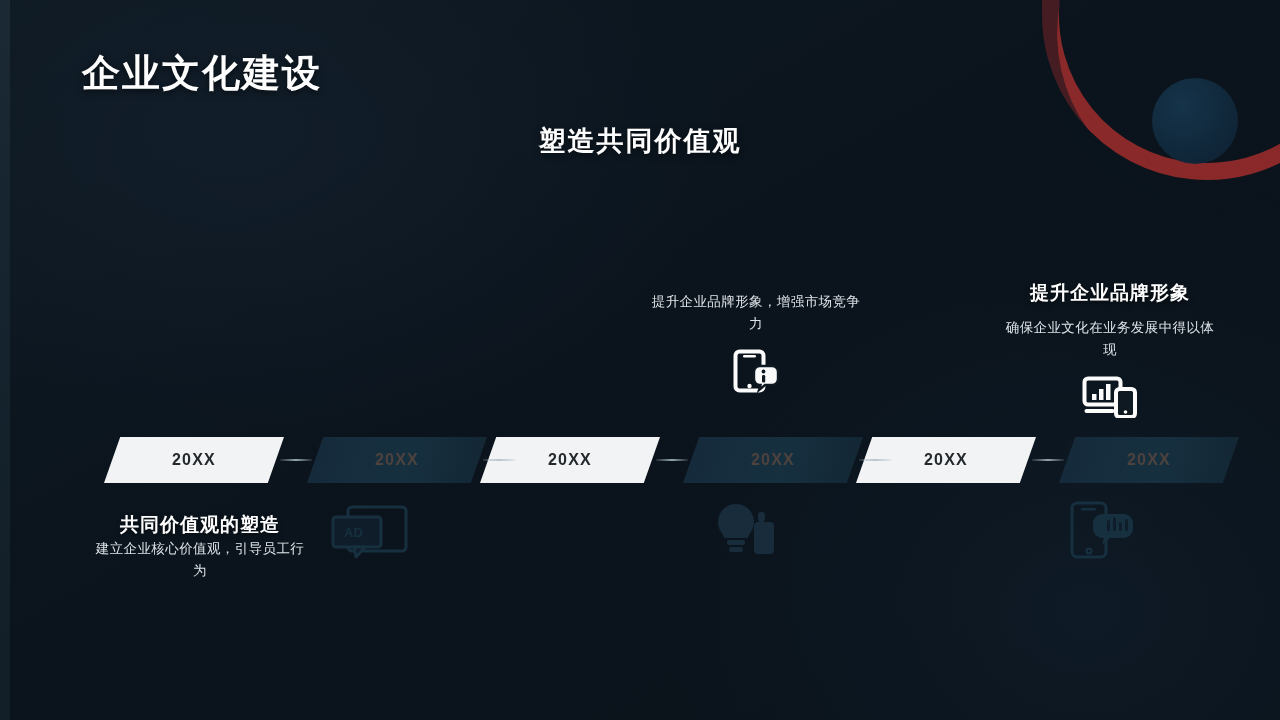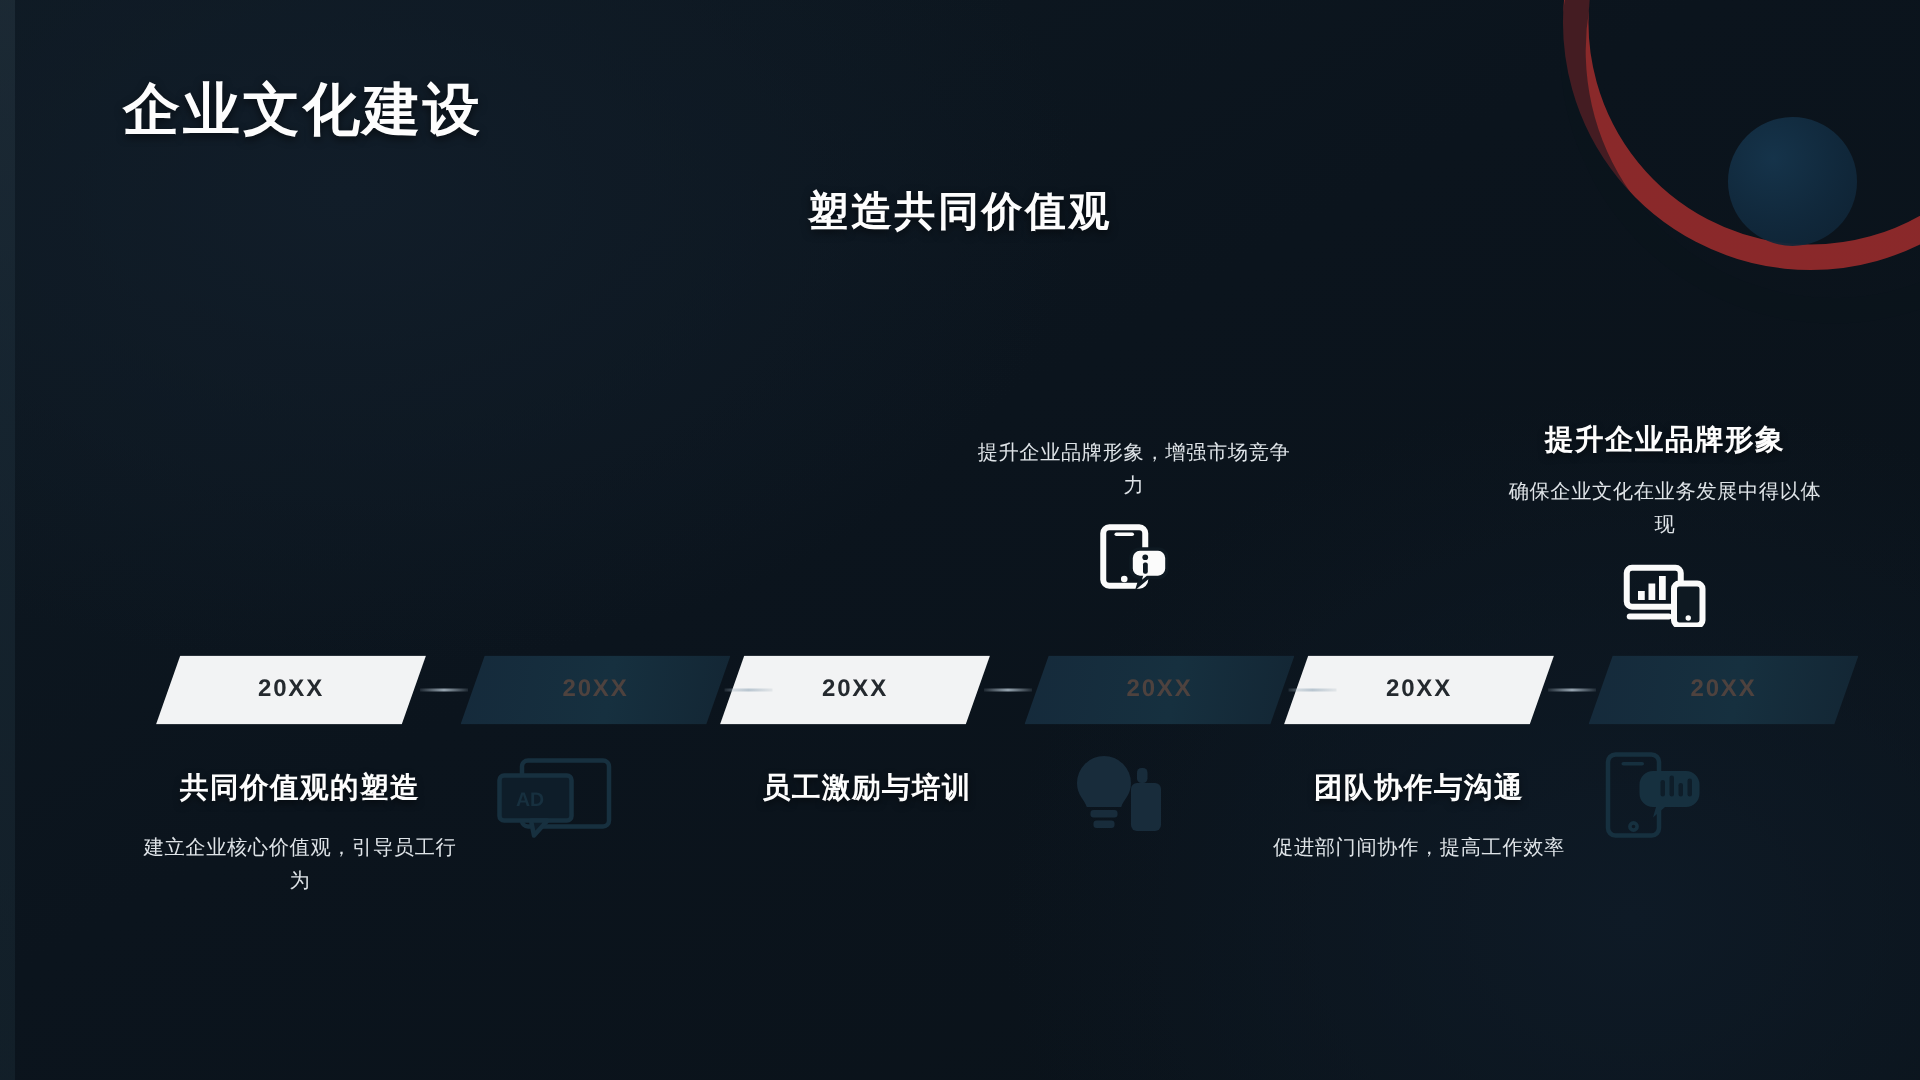--- a/index.html
+++ b/index.html
@@ -131,21 +131,21 @@
   .top-item .t-icon svg { display:block; }
 
   
   .bot-item { position:absolute; text-align:center; }
   .bot-item .b-title {
     font-size:19px; font-weight:bold; color:#fdfdfd;
     letter-spacing:1px; white-space:nowrap;
     text-shadow:0 2px 5px rgba(0,0,0,.55);
   }
   .bot-item .b-desc {
-    margin-top:16px;
+    margin-top:0;
     font-size:13.5px; line-height:1.62; color:#dfe4e8;
     letter-spacing:.4px;
   }
 
   
   .ghost-icon { position:absolute; opacity:1; }
   .ghost-icon svg { display:block; }
 </style>
 </head>
 <body>
@@ -261,21 +261,16 @@
       <rect x="57" y="19" width="3" height="12" rx="1.5" fill="#0e1d29"></rect>
     </svg>
   </div>
 
   <div class="bot-item" style="left:50px; top:512px; width:300px;">
     <div class="b-title">共同价值观的塑造</div>
     <div class="b-desc" style="padding:0 40px;">建立企业核心价值观，引导员工行为</div>
   </div>
 
   <div class="bot-item" style="left:428px; top:512px; width:300px;">
-    <div class="b-title">员工激励与培训</div>
-  </div>
-
-  <div class="bot-item" style="left:796px; top:512px; width:300px;">
-    <div class="b-title">团队协作与沟通</div>
-    <div class="b-desc" style="padding:0 40px;">促进部门间协作，提高工作效率</div>
-  </div>
+  </div>
+
 
 </div>
 
 </body></html>

